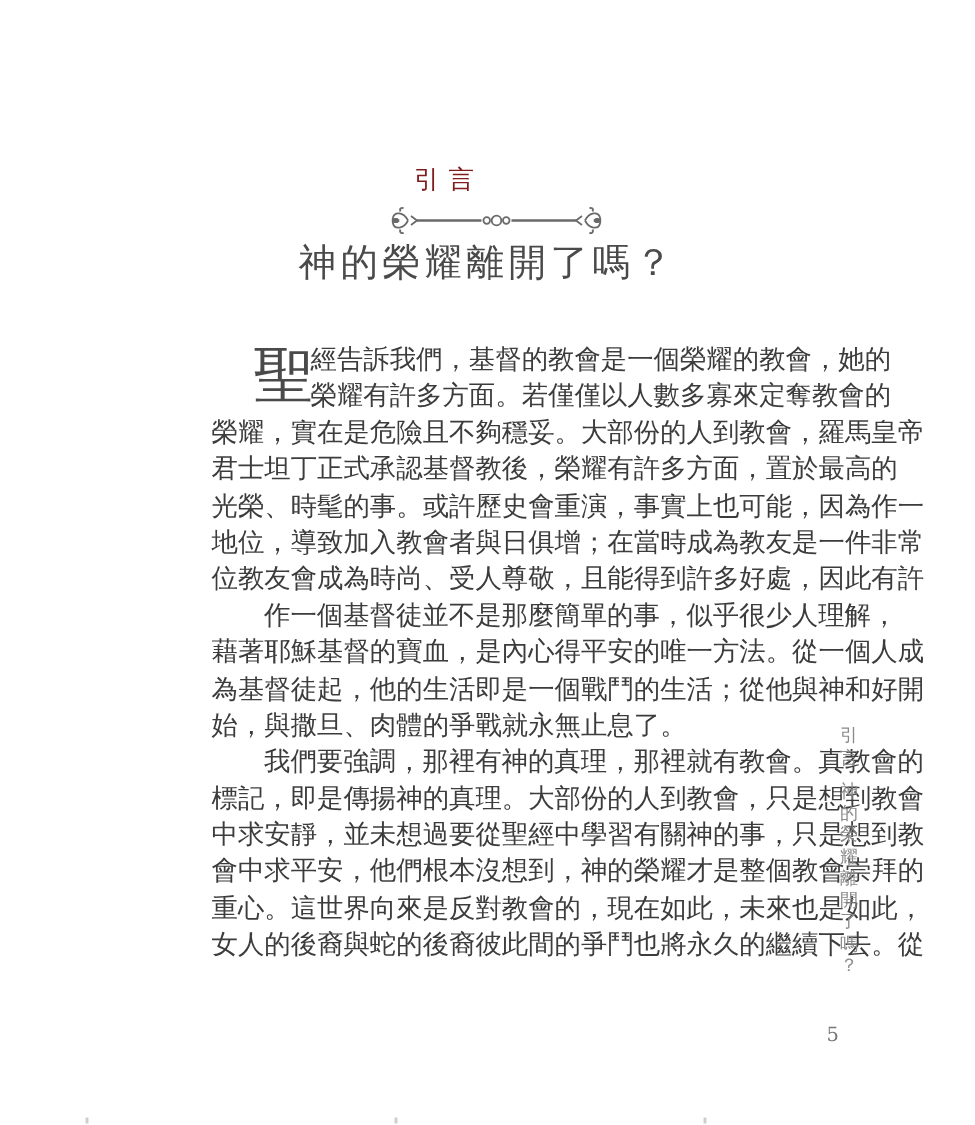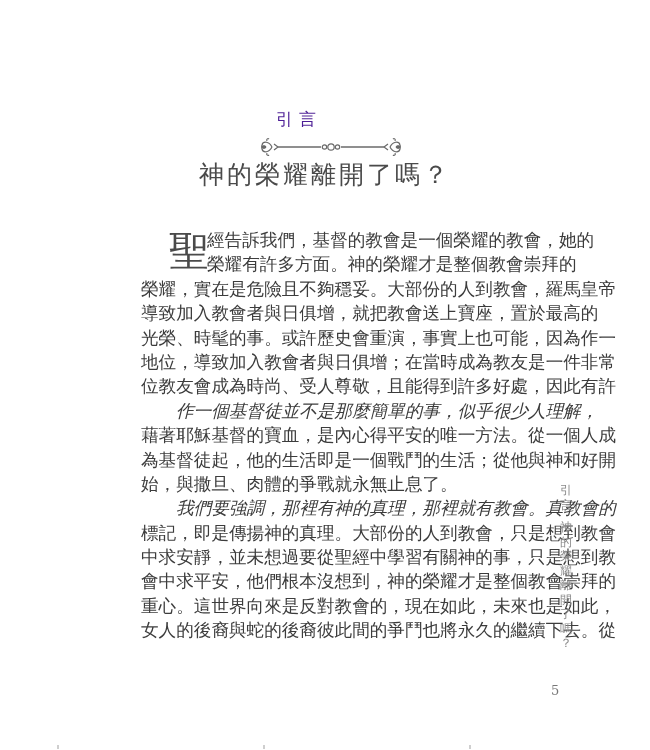--- a/index.html
+++ b/index.html
@@ -22,21 +22,21 @@
       background: #ffffff;
     }
     .chapter-label {
       position: absolute;
       left: 0;
       width: 598px;
       top: 108px;
       text-align: center;
       font-size: 17px;
       letter-spacing: 6px;
-      color: #4c1d95;
+      color: #7f1d1d;
     }
     .ornament {
       position: absolute;
       left: 258px;
       top: 137px;
       width: 146px;
       height: 20px;
     }
     .chapter-title {
       position: absolute;
@@ -58,21 +58,21 @@
       line-height: 24.4px;
       color: #3c3c3c;
     }
     .line {
       white-space: nowrap;
       height: 24.4px;
       display: block;
       overflow: visible;
     }
     .indent1 { padding-left: 66px; text-align: center; }
-    .indent-para { padding-left: 35px; font-style: italic; }
+    .indent-para { padding-left: 35px; }
     .drop-cap {
       position: absolute;
       left: 28px;
       top: 0px;
       font-size: 40px;
       line-height: 46px;
       color: #4a4a4a;
       font-family: "DejaVu Sans", "Liberation Sans", sans-serif;
     }
     .side-running-head {
@@ -131,23 +131,23 @@
     </g>
     <circle cx="6" cy="10" r="1.6" fill="#6a6a6a"></circle>
     <circle cx="140" cy="10" r="1.6" fill="#6a6a6a"></circle>
   </svg>
 
   <div class="chapter-title">神的榮耀離開了嗎？</div>
 
   <div class="body-text">
     <div class="drop-cap">聖</div>
     <span class="line indent1">經告訴我們，基督的教會是一個榮耀的教會，她的</span>
-    <span class="line indent1">榮耀有許多方面。神的榮耀才是整個教會崇拜的</span>
+    <span class="line indent1">榮耀有許多方面。若僅僅以人數多寡來定奪教會的</span>
     <span class="line">榮耀，實在是危險且不夠穩妥。大部份的人到教會，羅馬皇帝</span>
-    <span class="line">導致加入教會者與日俱增，就把教會送上寶座，置於最高的</span>
+    <span class="line">君士坦丁正式承認基督教後，榮耀有許多方面，置於最高的</span>
     <span class="line">光榮、時髦的事。或許歷史會重演，事實上也可能，因為作一</span>
     <span class="line">地位，導致加入教會者與日俱增；在當時成為教友是一件非常</span>
     <span class="line">位教友會成為時尚、受人尊敬，且能得到許多好處，因此有許</span>
     <span class="line indent-para">作一個基督徒並不是那麼簡單的事，似乎很少人理解，</span>
     <span class="line">藉著耶穌基督的寶血，是內心得平安的唯一方法。從一個人成</span>
     <span class="line">為基督徒起，他的生活即是一個戰鬥的生活；從他與神和好開</span>
     <span class="line">始，與撒旦、肉體的爭戰就永無止息了。</span>
     <span class="line indent-para">我們要強調，那裡有神的真理，那裡就有教會。真教會的</span>
     <span class="line">標記，即是傳揚神的真理。大部份的人到教會，只是想到教會</span>
     <span class="line">中求安靜，並未想過要從聖經中學習有關神的事，只是想到教</span>

